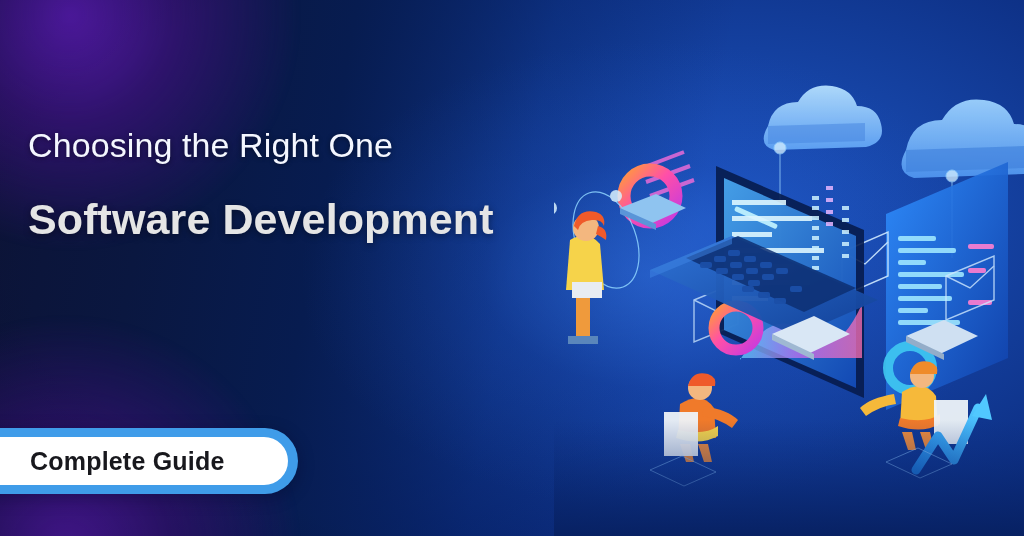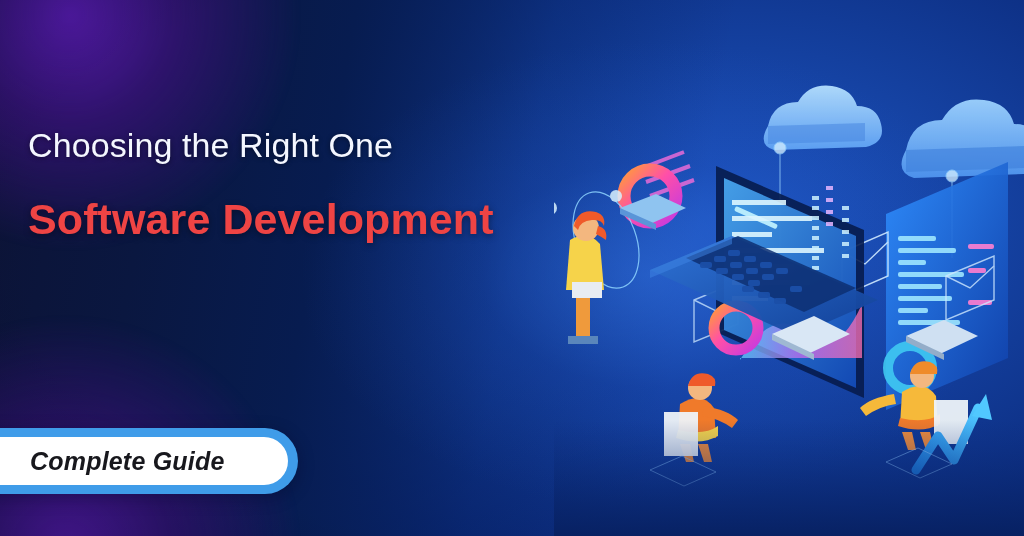--- a/index.html
+++ b/index.html
@@ -33,41 +33,41 @@
   }
 
   
   .copy{position:absolute;left:28px;top:126px;width:560px;z-index:8;}
   .eyebrow{
     font-size:34px;font-weight:400;color:#f4f7ff;letter-spacing:.1px;
     line-height:1.12;white-space:nowrap;
     text-shadow:0 1px 5px rgba(0,0,0,.45);
   }
   .headline{
-    margin-top:28px;font-size:43px;font-weight:700;color:#ef4444;
+    margin-top:28px;font-size:43px;font-weight:700;color:#e5e5e5;
     line-height:1.28;letter-spacing:.1px;
     text-shadow:0 2px 7px rgba(0,0,0,.40);
   }
   .headline .l2{display:block;}
 
   
   .cta-wrap{position:absolute;left:-58px;top:428px;z-index:9;}
   .cta-outer{
     position:relative;height:66px;width:356px;border-radius:40px;
     background:#3f9ce9;
     box-shadow:0 4px 16px rgba(0,10,40,.35);
   }
   .cta-inner{
     position:absolute;left:0;top:9px;height:48px;width:346px;
     background:#ffffff;border-radius:30px;
     display:flex;align-items:center;
   }
   .cta-label{
     margin-left:88px;font-size:25px;font-weight:700;color:#18181d;
-    letter-spacing:.2px;white-space:nowrap;font-style:italic;
+    letter-spacing:.2px;white-space:nowrap;
   }
 
   
   .illus{position:absolute;right:0;top:0;width:470px;height:536px;z-index:5;
     overflow:hidden;}
   .illus svg{position:absolute;left:0;top:0;}
 </style>
 </head>
 <body>
 

